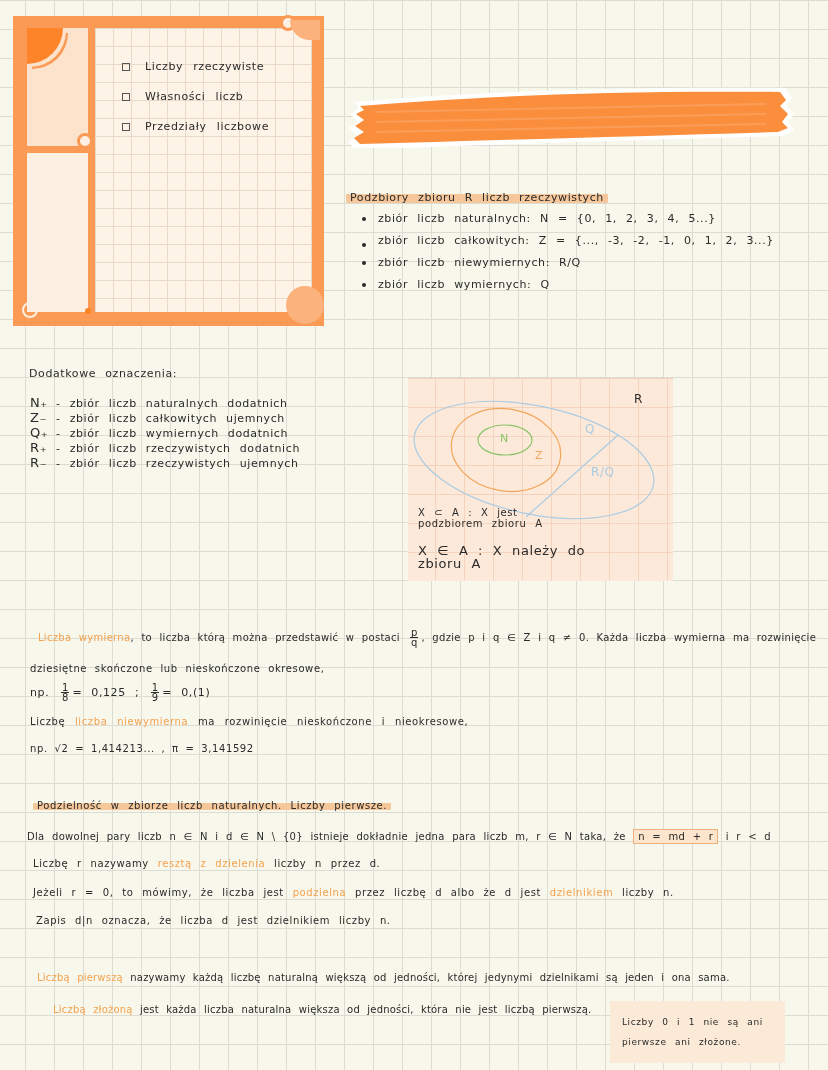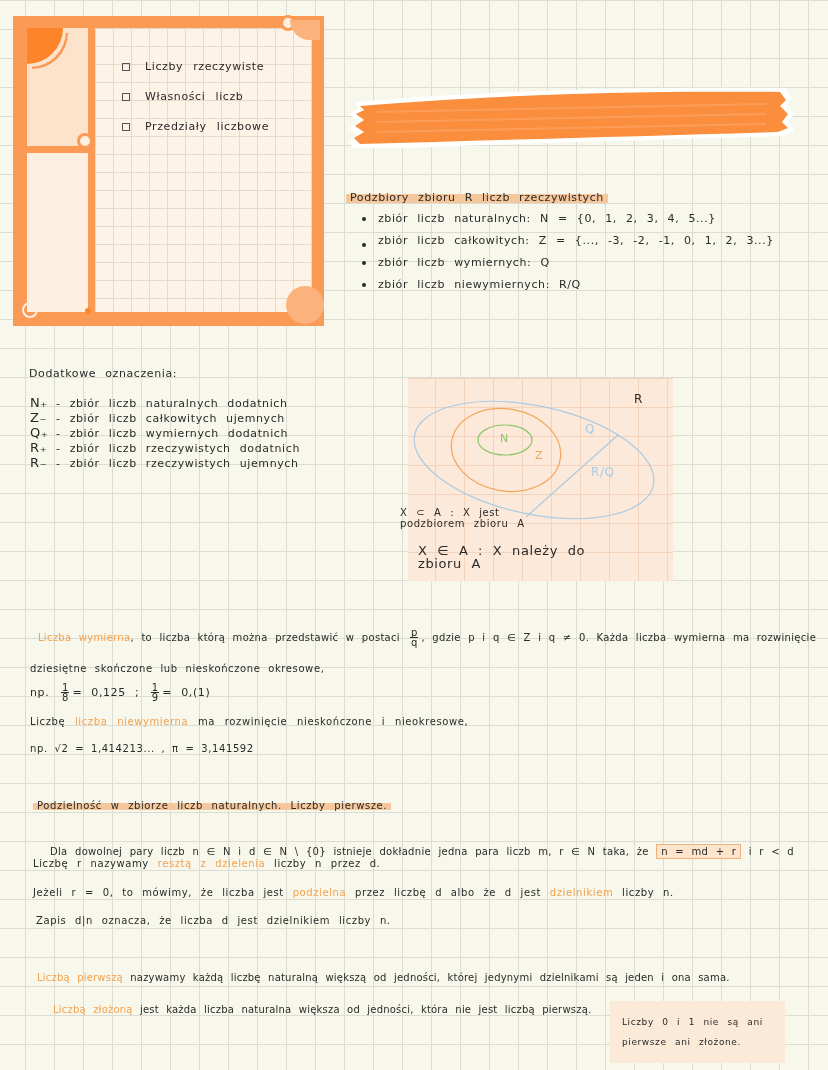--- a/index.html
+++ b/index.html
@@ -85,25 +85,25 @@
   <div style="display:flex;align-items:center;gap:12px;">
       <span class="bullet"></span>
       <span class="hand">zbiór liczb naturalnych: N = {0, 1, 2, 3, 4, 5...}</span>
     </div>
   <div style="display:flex;align-items:flex-end;gap:12px;">
       <span class="bullet"></span>
       <span class="hand">zbiór liczb całkowitych: Z = {..., -3, -2, -1, 0, 1, 2, 3...}</span>
     </div>
   <div style="display:flex;align-items:center;gap:12px;">
       <span class="bullet"></span>
-      <span class="hand">zbiór liczb wymiernych: Q</span>
+      <span class="hand">zbiór liczb niewymiernych: R/Q</span>
     </div>
   <div style="display:flex;align-items:center;gap:12px;">
       <span class="bullet"></span>
-      <span class="hand">zbiór liczb niewymiernych: R/Q</span>
+      <span class="hand">zbiór liczb wymiernych: Q</span>
     </div>
 </div>
 
 <div class="abs hand" style="left:29px;top:367px;">Dodatkowe oznaczenia:</div>
 <div class="abs" style="left:30px;top:395px;display:flex;flex-direction:column;">
   <div class="hand"><span style="font-size:13px;display:inline-block;width:26px;">N₊</span><span>- zbiór liczb naturalnych dodatnich</span></div>
   <div class="hand"><span style="font-size:13px;display:inline-block;width:26px;">Z₋</span><span>- zbiór liczb całkowitych ujemnych</span></div>
   <div class="hand"><span style="font-size:13px;display:inline-block;width:26px;">Q₊</span><span>- zbiór liczb wymiernych dodatnich</span></div>
   <div class="hand"><span style="font-size:13px;display:inline-block;width:26px;">R₊</span><span>- zbiór liczb rzeczywistych dodatnich</span></div>
   <div class="hand"><span style="font-size:13px;display:inline-block;width:26px;">R₋</span><span>- zbiór liczb rzeczywistych ujemnych</span></div>
@@ -114,21 +114,21 @@
   <ellipse cx="126" cy="82" rx="122" ry="54" transform="rotate(12 126 82)" fill="none" stroke="#a9cbe3" stroke-width="1.2"></ellipse>
   <line x1="210" y1="57" x2="118" y2="139" stroke="#a9cbe3" stroke-width="1.2"></line>
   <ellipse cx="98" cy="72" rx="55" ry="41" transform="rotate(10 98 72)" fill="none" stroke="#f2a65a" stroke-width="1.2"></ellipse>
   <ellipse cx="97" cy="62" rx="27" ry="15" fill="none" stroke="#8cc46a" stroke-width="1.2"></ellipse>
 </svg>
 <div class="abs hand" style="left:634px;top:392px;font-size:12px;">R</div>
 <div class="abs hand" style="left:585px;top:422px;color:#a9cbe3;font-size:12px;">Q</div>
 <div class="abs hand" style="left:500px;top:432px;color:#8cc46a;font-size:11px;">N</div>
 <div class="abs hand" style="left:535px;top:449px;color:#f2a65a;font-size:11px;">Z</div>
 <div class="abs hand" style="left:591px;top:465px;color:#a9cbe3;font-size:12px;">R/Q</div>
-<div class="abs hand" style="left:400px;top:507px;font-size:10px;line-height:11px;">
+<div class="abs hand" style="left:418px;top:507px;font-size:10px;line-height:11px;">
   <div>X ⊂ A : X jest</div>
     <div>podzbiorem zbioru A</div>
 </div>
 <div class="abs hand" style="left:418px;top:544px;font-size:13px;line-height:13px;">
   <div>X ∈ A : X należy do</div>
     <div>zbioru A</div>
 </div>
 
 <div class="abs hand" style="left:38px;top:628px;font-size:10px;word-spacing:4px;letter-spacing:0.3px;">
   <span class="orange-txt">Liczba wymierna</span><span>, to liczba którą można przedstawić w postaci</span>
@@ -151,21 +151,21 @@
       <span class="bar"></span>
       <span>9</span>
     </span><span>= 0,(1)</span>
 </div>
 <div class="abs hand" style="left:30px;top:716px;font-size:10px;word-spacing:6px;">
   <span>Liczbę</span> <span class="orange-txt">liczba niewymierna</span> <span>ma rozwinięcie nieskończone i nieokresowe,</span>
 </div>
 <div class="abs hand" style="left:30px;top:743px;font-size:10px;word-spacing:3px;">np.  √2 = 1,414213... ,  π = 3,141592</div>
 
 <div class="abs hand" style="left:33px;top:800px;font-size:10px;word-spacing:5px;"><span class="heading-hl">Podzielność w zbiorze liczb naturalnych. Liczby pierwsze.</span></div>
-<div class="abs hand" style="left:50px;top:831px;font-size:10px;word-spacing:4px;letter-spacing:0.3px;margin-top:15px;">
+<div class="abs hand" style="left:27px;top:831px;font-size:10px;word-spacing:4px;letter-spacing:0.3px;">
   <span>Dla dowolnej pary liczb n ∈ N i d ∈ N \ {0} istnieje dokładnie jedna para liczb m, r ∈ N taka, że</span> <span class="eq-box">n = md + r</span> <span>i r &lt; d</span>
 </div>
 <div class="abs hand" style="left:33px;top:858px;font-size:10px;word-spacing:5px;">
   <span>Liczbę r nazywamy</span> <span class="orange-txt">resztą z dzielenia</span> <span>liczby n przez d.</span>
 </div>
 <div class="abs hand" style="left:33px;top:887px;font-size:10px;word-spacing:5px;">
   <span>Jeżeli r = 0, to mówimy, że liczba jest</span> <span class="orange-txt">podzielna</span> <span>przez liczbę d albo że d jest</span> <span class="orange-txt">dzielnikiem</span> <span>liczby n.</span>
 </div>
 <div class="abs hand" style="left:36px;top:915px;font-size:10px;word-spacing:5px;">Zapis d|n oznacza, że liczba d jest dzielnikiem liczby n.</div>
 

